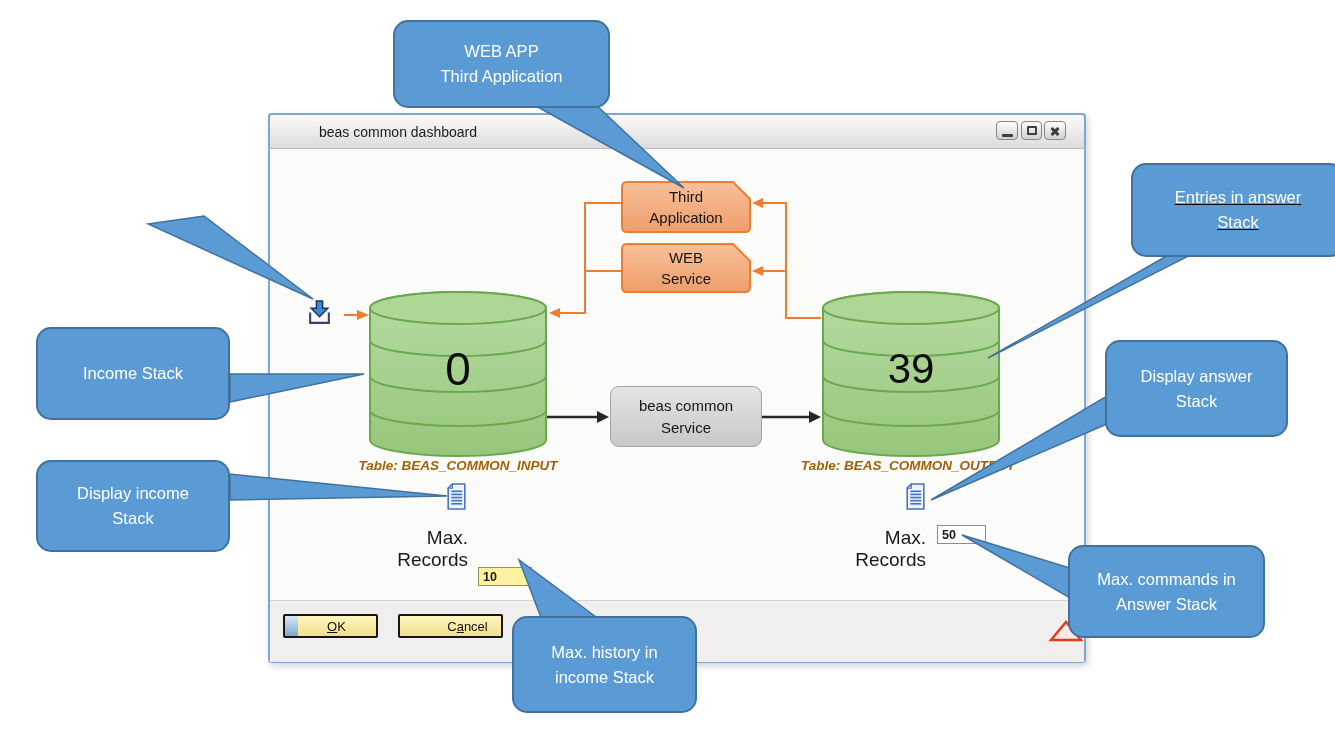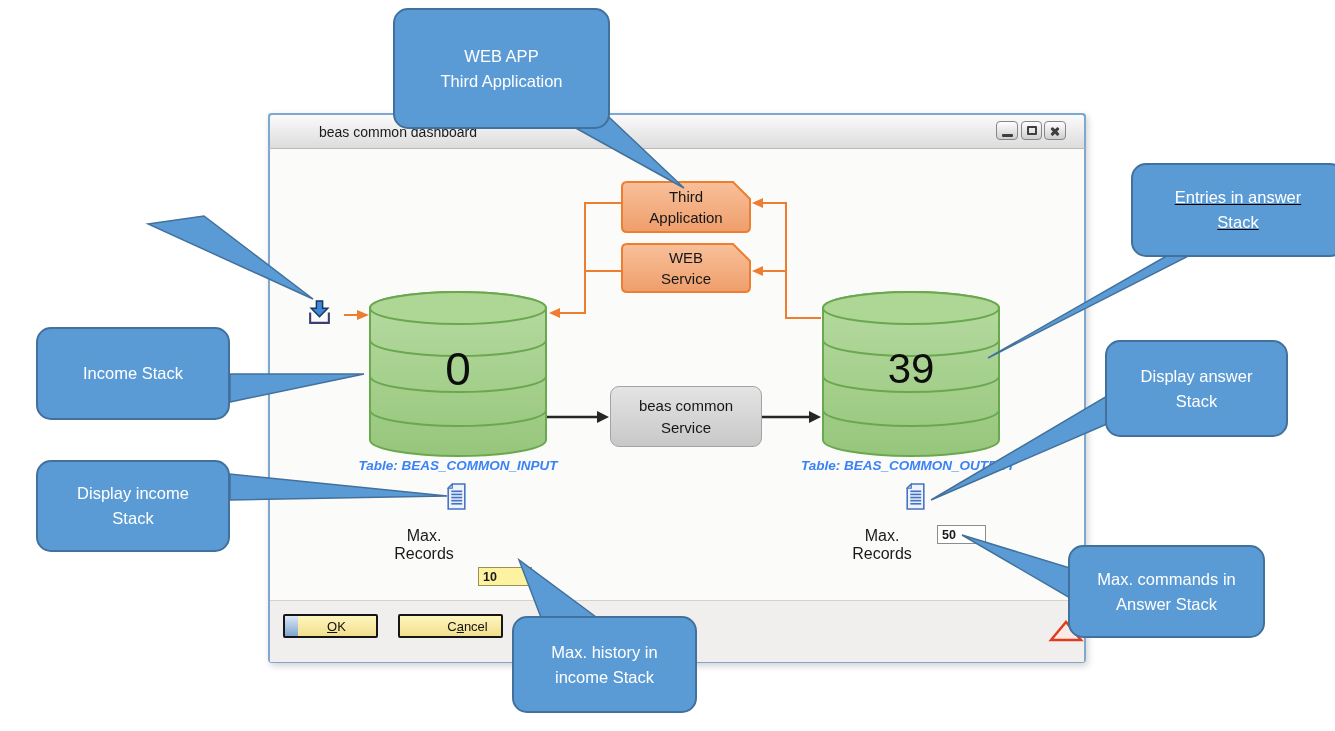--- a/index.html
+++ b/index.html
@@ -35,22 +35,22 @@
             background:linear-gradient(#dce8f6,#7fa5cf);}
   .btn-cancel{left:398px;width:105px;}
 
   
   .node-text{display:flex;align-items:center;justify-content:center;text-align:center;
              white-space:pre-line;color:#161616;}
   .orange-text{font-size:15px;line-height:1.4;}
   .graybox{left:610px;top:386px;width:152px;height:61px;border:1.5px solid #a3a3a3;border-radius:9px;
            background:linear-gradient(#e4e4e4,#c8c8c8);box-sizing:border-box;font-size:15px;line-height:1.45;}
   .cyl-count{font-size:46px;color:#0d0d0d;}
-  .table-label{font-size:13.5px;font-style:italic;font-weight:bold;color:#3b82f6;text-align:center;}
-  .maxrec-label{font-size:16px;color:#1a1a1a;text-align:center;}
+  .table-label{font-size:13.5px;font-style:italic;font-weight:bold;color:#a16207;text-align:center;}
+  .maxrec-label{font-size:19px;color:#1a1a1a;text-align:right;}
   .field{box-sizing:border-box;height:19px;font-family:"Liberation Sans",sans-serif;
          font-size:12.5px;font-weight:bold;color:#1a1a1a;padding:0 0 0 4px;}
   .field-yellow{left:478px;top:525px;width:54px;background:#fdf2a0;border:1px solid #9a8f55;margin-top:42px;}
   .field-white{left:937px;top:525px;width:49px;background:#ffffff;border:1px solid #8c8c8c;}
   .icon-btn{cursor:pointer;}
 
   
   .callout{background:#5b9bd5;border:2px solid #41719c;border-radius:15px;box-sizing:border-box;
            display:flex;align-items:center;justify-content:center;text-align:center;}
   .callout-text{color:#ffffff;font-size:16.5px;line-height:1.5;white-space:pre-line;}
@@ -203,21 +203,21 @@
       <polygon points="148,224 204,216 313,299"></polygon>
       <polygon points="230,374 230,402 364,374"></polygon>
       <polygon points="230,474 230,500 447,496"></polygon>
       <polygon points="1170,254 1208,246 988,358"></polygon>
       <polygon points="1107,396 1107,424 931,500"></polygon>
       <polygon points="1070,568 1070,598 962,535"></polygon>
       <polygon points="542,620 600,620 519,560"></polygon>
     </g>
   </svg>
 
-  <div class="abs callout" style="left:393px;top:8px;width:217px;height:121px;">
+  <div class="abs callout" style="left:393px;top:20px;width:217px;height:88px;">
     <span class="callout-text">WEB APP
 Third Application</span>
   </div>
   <div class="abs callout" style="left:36px;top:327px;width:194px;height:93px;">
     <span class="callout-text">Income Stack</span>
   </div>
   <div class="abs callout" style="left:36px;top:460px;width:194px;height:92px;">
     <span class="callout-text">Display income
 Stack</span>
   </div>

